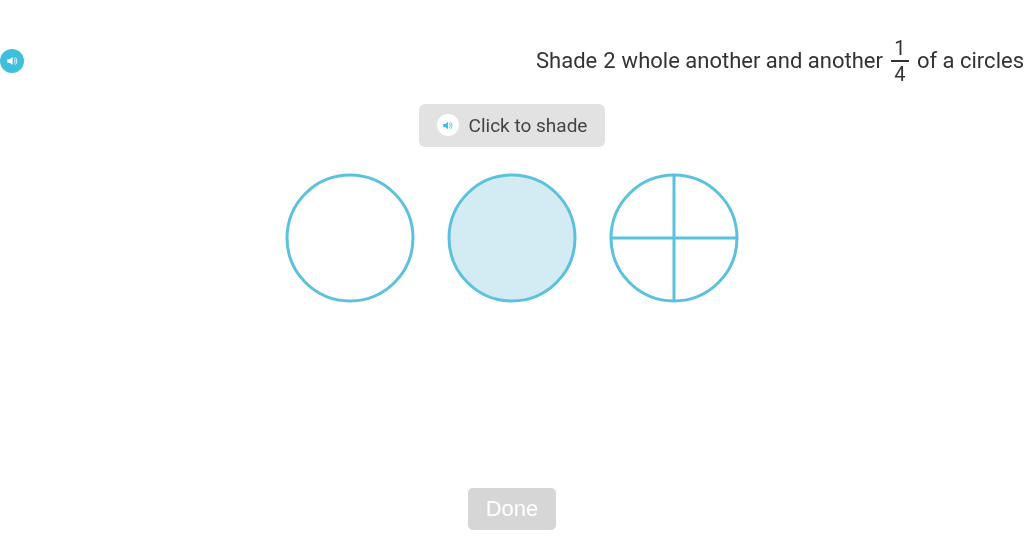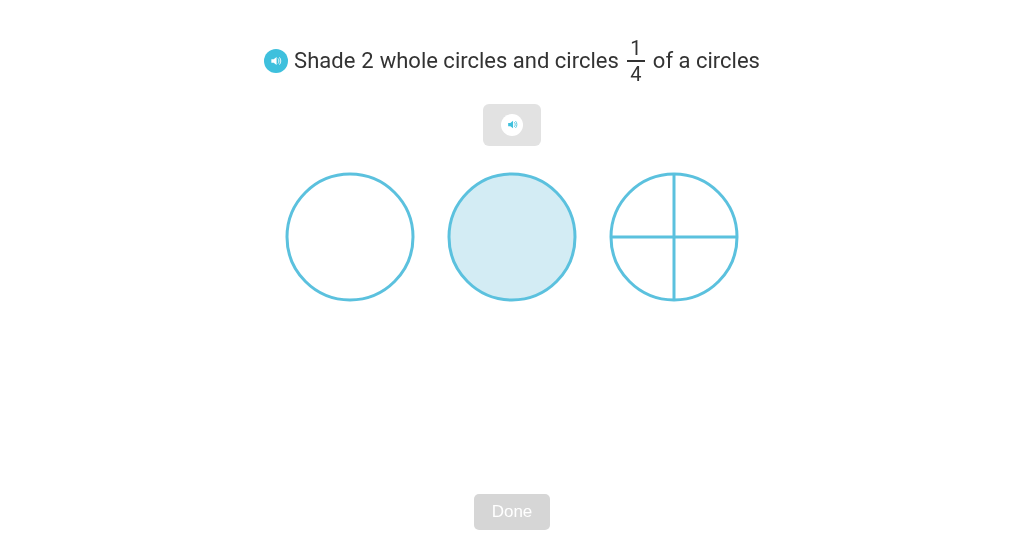--- a/index.html
+++ b/index.html
@@ -10,21 +10,21 @@
     body {
       font-family: -apple-system, BlinkMacSystemFont, "Segoe UI", Roboto, Helvetica, Arial, sans-serif;
       background: #ffffff;
       width: 1024px;
       height: 560px;
       position: relative;
     }
     .instruction-row {
       display: flex;
       align-items: center;
-      justify-content: center;
+      justify-content: space-between;
       padding-top: 38px;
       gap: 6px;
     }
     .audio-icon {
       width: 24px;
       height: 24px;
       background: #3ec0dd;
       border-radius: 50%;
       display: flex;
       align-items: center;
@@ -111,57 +111,58 @@
       width: 100%;
       display: flex;
       justify-content: center;
     }
     .done-btn {
       background: #d6d6d6;
       color: #ffffff;
       border: none;
       border-radius: 5px;
       padding: 8px 18px;
-      font-size: 17px;
+      font-size: 22px;
       cursor: pointer;
     }
   </style>
 </head>
 <body>
 
 <div class="instruction-row">
   <div class="audio-icon">
     <svg viewBox="0 0 24 24" fill="none">
       <path d="M4 9v6h4l5 4V5L8 9H4z" fill="#ffffff"></path>
       <path d="M16 8c1.5 1 1.5 7 0 8" stroke="#ffffff" stroke-width="1.5" fill="none" stroke-linecap="round"></path>
       <path d="M18 6c3 2 3 10 0 12" stroke="#ffffff" stroke-width="1.5" fill="none" stroke-linecap="round"></path>
     </svg>
   </div>
   <div class="instruction-text">
     <span>Shade</span>
     <span>2</span>
-    <span>whole circles and circles</span>
+    <span>whole another and another</span>
     <span class="fraction">
       <span class="num">1</span>
       <span class="line"></span>
       <span class="den">4</span>
     </span>
     <span>of a circles</span>
   </div>
 </div>
 
 <div class="hint-row">
   <div class="hint-box">
     <div class="hint-audio-icon">
       <svg viewBox="0 0 24 24" fill="none">
         <path d="M4 9v6h4l5 4V5L8 9H4z" fill="#3ec0dd"></path>
         <path d="M16 8c1.5 1 1.5 7 0 8" stroke="#3ec0dd" stroke-width="1.5" fill="none" stroke-linecap="round"></path>
         <path d="M18 6c3 2 3 10 0 12" stroke="#3ec0dd" stroke-width="1.5" fill="none" stroke-linecap="round"></path>
       </svg>
     </div>
+    <span class="hint-text">Click to shade</span>
   </div>
 </div>
 
 <div class="circles-row">
   <div class="circle-wrap">
     <svg viewBox="0 0 134 134">
       <circle cx="67" cy="67" r="63" stroke-width="3" fill="#ffffff" stroke="#5bc1de"></circle>
     </svg>
   </div>
   <div class="circle-wrap">

